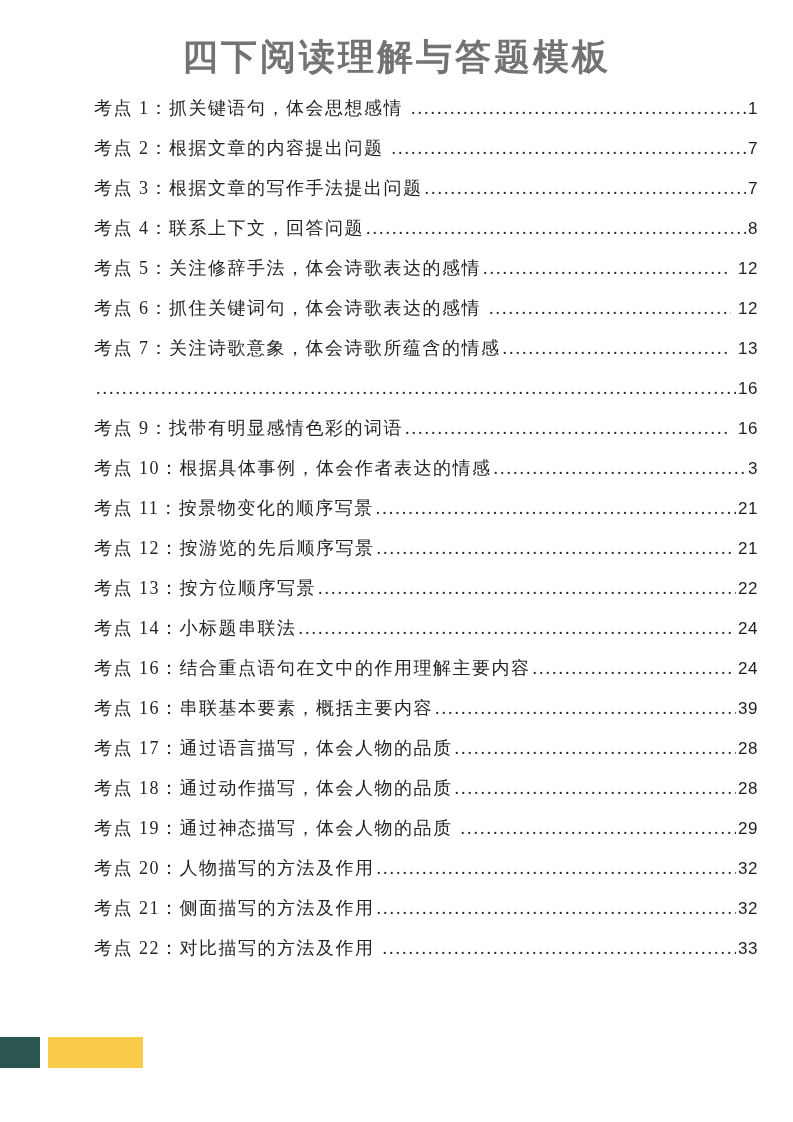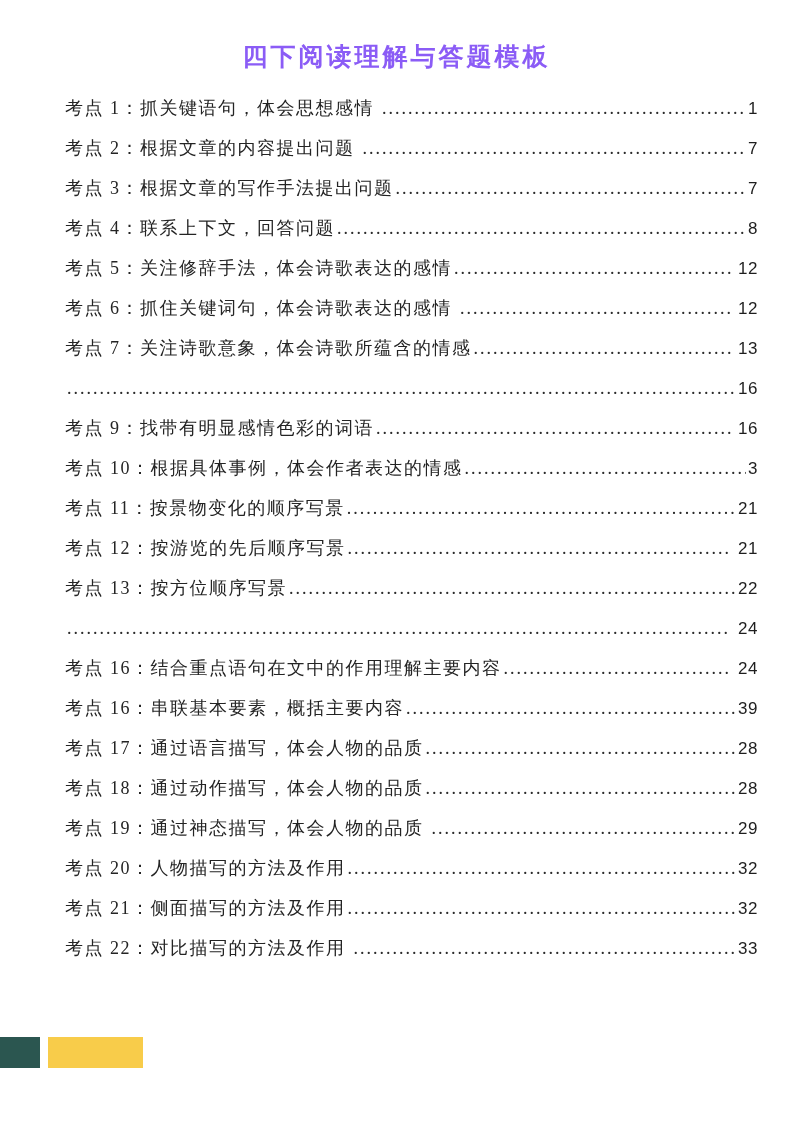--- a/index.html
+++ b/index.html
@@ -11,41 +11,42 @@
     overflow: hidden;
     font-family: "Liberation Serif", "DejaVu Serif", serif;
     color: #212121;
   }
   .doc-title {
     position: absolute;
     top: 34px;
     left: 0;
     width: 100%;
     text-align: center;
-    font-size: 25px;
+    font-size: 36px;
     line-height: 46px;
     font-weight: 700;
     letter-spacing: 3px;
-    color: #8b5cf6;
+    color: #737373;
   }
   .toc {
     position: absolute;
     top: 88px;
     left: 65px;
     width: 693px;
   }
   .toc-item {
     display: flex;
     align-items: baseline;
     height: 40px;
     line-height: 40px;
     font-size: 18px;
     letter-spacing: 1.5px;
     color: #242424;
     cursor: pointer;
+    margin-left: 29px;
   }
   .toc-text {
     flex: 0 0 auto;
     white-space: pre;
   }
   .toc-leader {
     flex: 1 1 auto;
     overflow: hidden;
     white-space: nowrap;
     margin: 0 2px;
@@ -145,20 +146,21 @@
     <span class="toc-page"> 21</span>
   </div>
 
   <div class="toc-item">
     <span class="toc-text">考点 13：按方位顺序写景</span>
     <span class="toc-leader"></span>
     <span class="toc-page">22</span>
   </div>
 
   <div class="toc-item">
+    <span class="toc-text">考点 14：小标题串联法</span>
     <span class="toc-leader"></span>
     <span class="toc-page"> 24</span>
   </div>
 
   <div class="toc-item">
     <span class="toc-text">考点 16：结合重点语句在文中的作用理解主要内容</span>
     <span class="toc-leader"></span>
     <span class="toc-page"> 24</span>
   </div>
 

